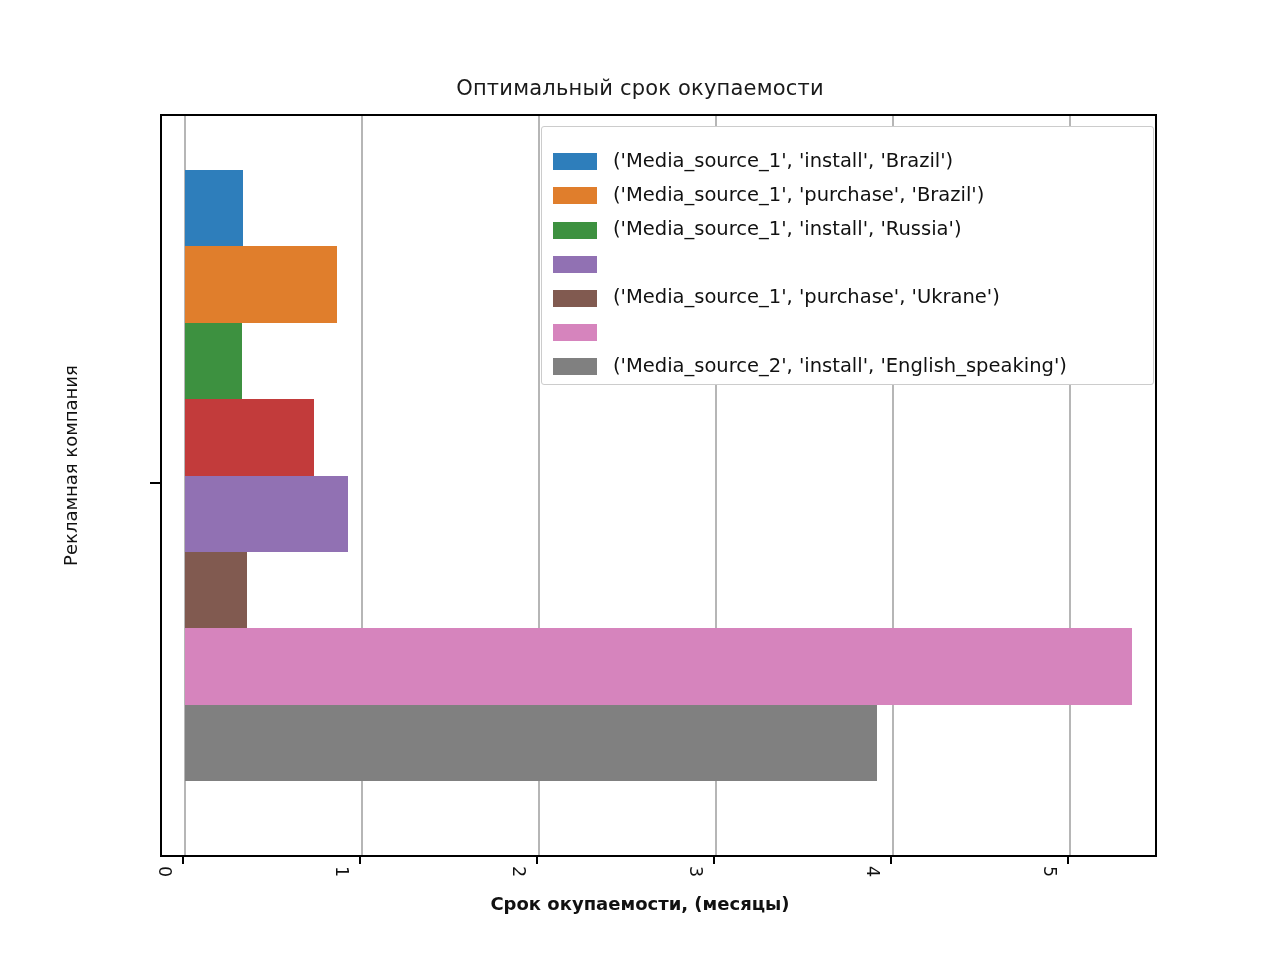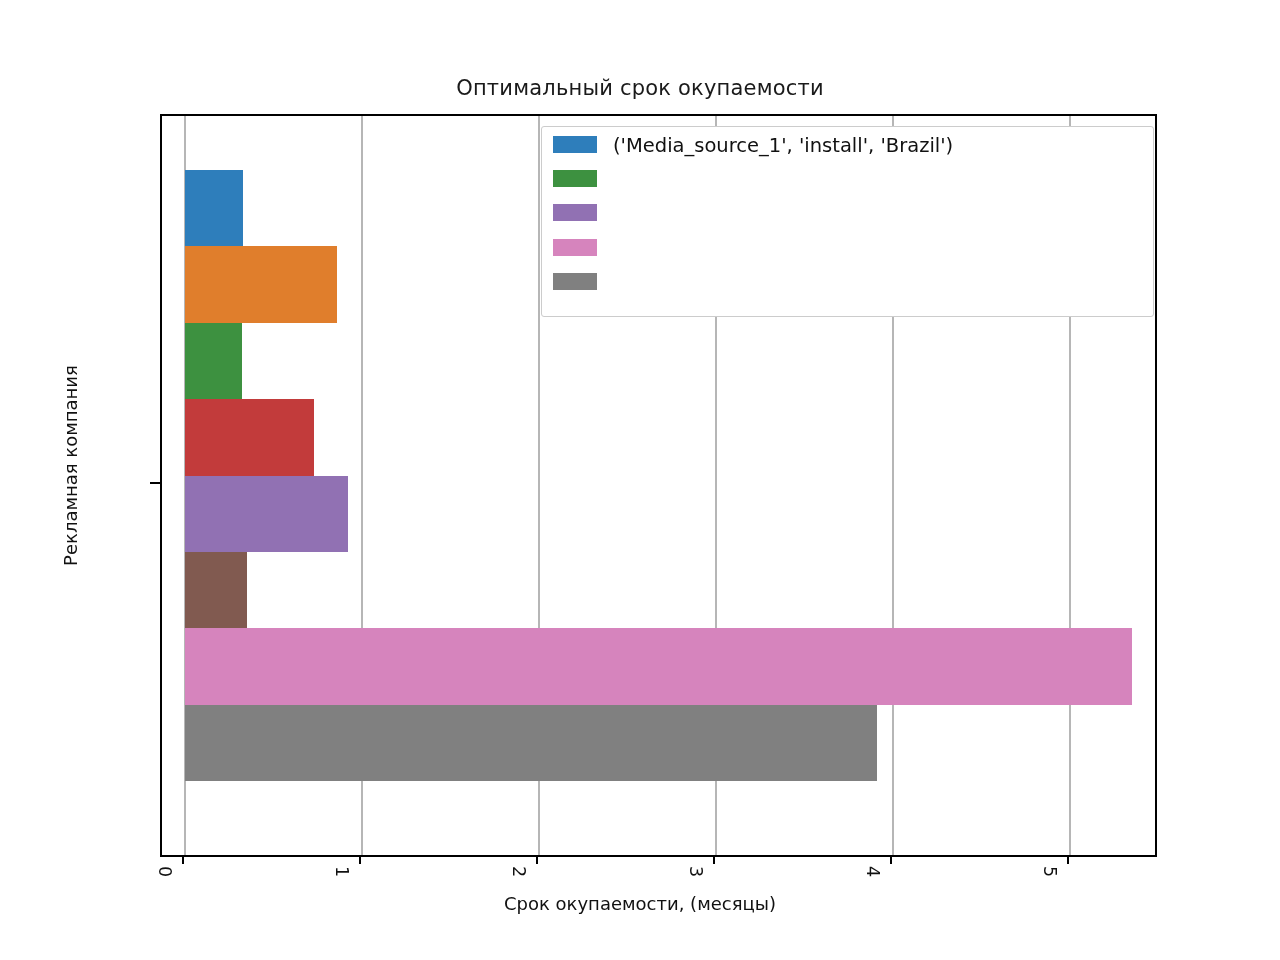--- a/index.html
+++ b/index.html
@@ -43,42 +43,42 @@
     transform-origin:top left;
     transform:rotate(90deg);
     white-space:nowrap;
   }
   .ytick{
     position:absolute;left:150px;width:10px;height:1.8px;background:#000;
   }
 
   #xlabel{
     position:absolute;left:0;top:893px;width:1280px;
-    text-align:center;font-size:18px;color:#111;
+    text-align:center;font-size:18px;color:#111;font-weight:bold;
   }
   #ylabel{
     position:absolute;left:-60px;top:455px;width:260px;
     text-align:center;font-size:18px;color:#111;
     transform-origin:center center;
     transform:rotate(-90deg);
     white-space:nowrap;
   }
 
   
   #legend{
     position:absolute;left:541px;top:126px;
     background:#ffffff;
     border:1px solid #cccccc;
     border-radius:3px;
     padding:9px 11px 9px 11px;
     box-sizing:border-box;
     width:613px;
   }
   .legend-row{
-    display:flex;align-items:flex-start;
+    display:flex;align-items:flex-end;
     height:34.2px;
   }
   .legend-swatch{
     width:44px;height:17px;flex:0 0 44px;margin-right:16px;
   }
   .legend-text{
     font-size:19.5px;color:#111;white-space:nowrap;line-height:1;
   }
 </style>
 </head>
@@ -128,26 +128,36 @@
   <div id="xlabel">Срок окупаемости, (месяцы)</div>
   <div id="ylabel">Рекламная компания</div>
 
   <div id="legend">
 
   <div class="legend-row">
         <span class="legend-swatch" style="background: rgb(46, 126, 187);"></span>
         <span class="legend-text">('Media_source_1', 'install', 'Brazil')</span>
       </div>
       <div class="legend-row">
+        <span class="legend-swatch" style="background: rgb(224, 126, 44);"></span>
+        <span class="legend-text">('Media_source_1', 'purchase', 'Brazil')</span>
+      </div>
+      <div class="legend-row">
         <span class="legend-swatch" style="background: rgb(61, 145, 64);"></span>
+        <span class="legend-text">('Media_source_1', 'install', 'Russia')</span>
       </div>
       <div class="legend-row">
         <span class="legend-swatch" style="background: rgb(145, 113, 179);"></span>
+      </div>
+      <div class="legend-row">
+        <span class="legend-swatch" style="background: rgb(129, 90, 80);"></span>
+        <span class="legend-text">('Media_source_1', 'purchase', 'Ukrane')</span>
       </div>
       <div class="legend-row">
         <span class="legend-swatch" style="background: rgb(214, 132, 189);"></span>
       </div>
       <div class="legend-row">
         <span class="legend-swatch" style="background: rgb(128, 128, 128);"></span>
+        <span class="legend-text">('Media_source_2', 'install', 'English_speaking')</span>
       </div>
     </div>
 
 </div>
 
 </body></html>

